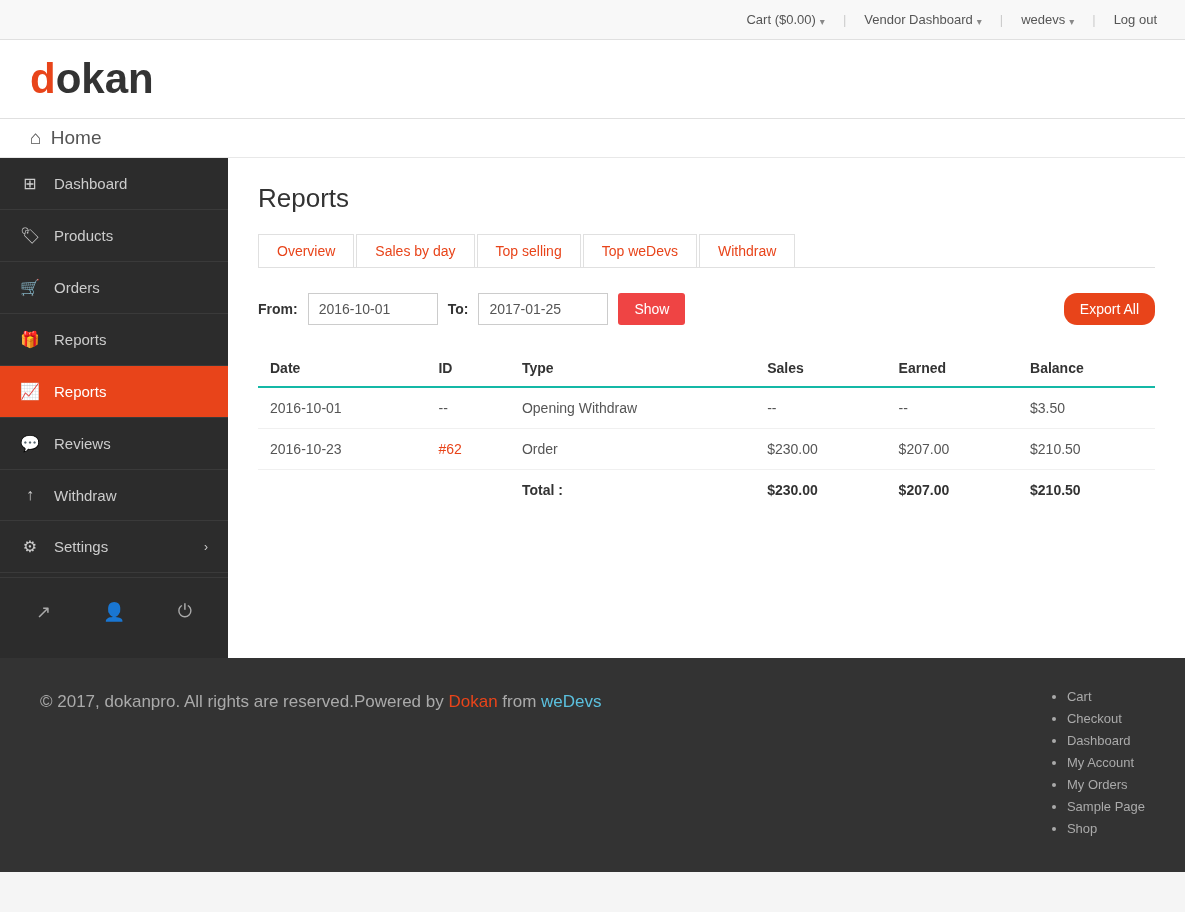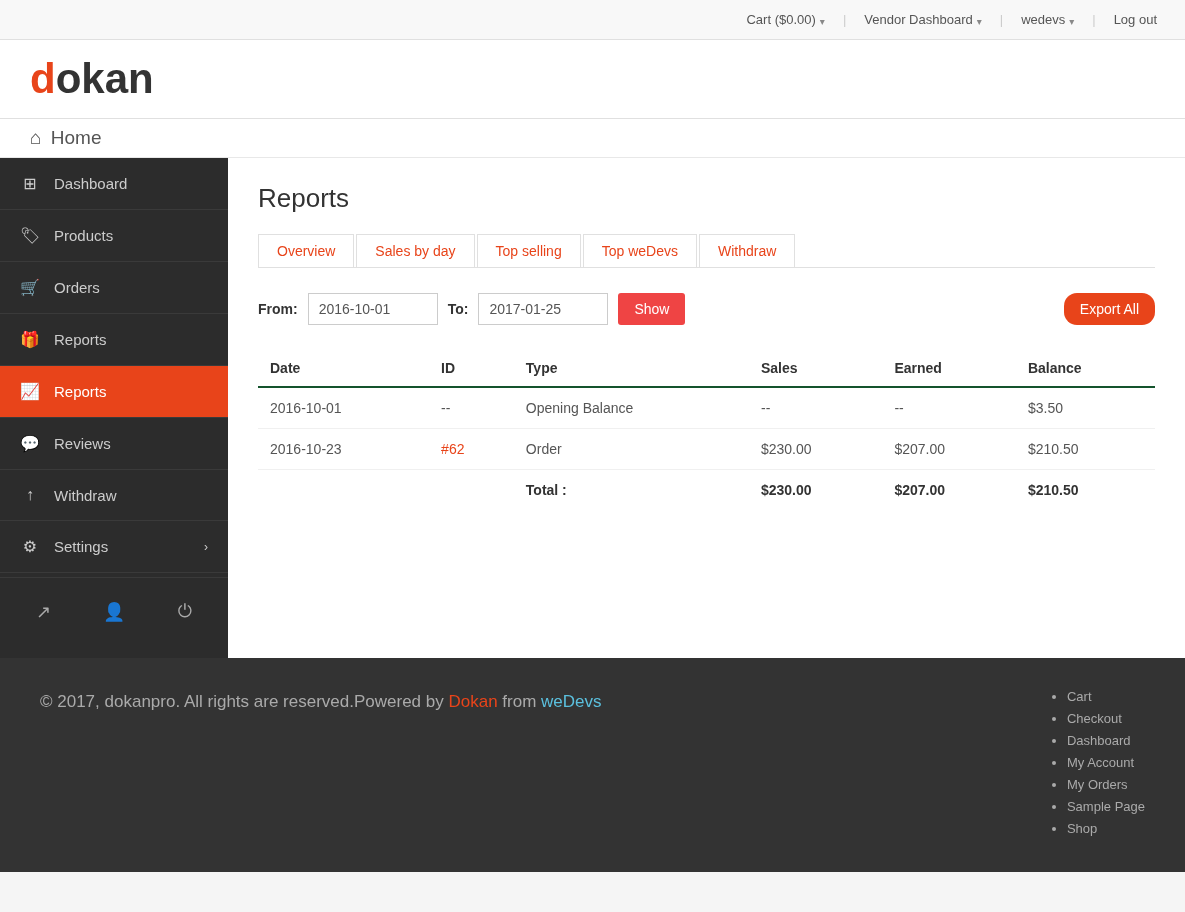--- a/index.html
+++ b/index.html
@@ -166,21 +166,21 @@
     .report-table {
       width: 100%;
       border-collapse: collapse;
     }
     .report-table th {
       text-align: left;
       padding: 10px 12px;
       font-size: 14px;
       font-weight: bold;
       color: #333;
-      border-bottom: 2px solid #14532d;
+      border-bottom: 2px solid #14b8a6;
     }
     .report-table td {
       padding: 12px 12px;
       font-size: 14px;
       color: #555;
       border-bottom: 1px solid #f0f0f0;
     }
     .report-table tr:last-child td { border-bottom: none; }
     .report-table .link { color: #e8441a; text-decoration: none; }
     .report-table .total td { font-weight: bold; color: #333; }
@@ -305,21 +305,21 @@
           <th>Type</th>
           <th>Sales</th>
           <th>Earned</th>
           <th>Balance</th>
         </tr>
       </thead>
       <tbody>
         <tr>
           <td>2016-10-01</td>
           <td>--</td>
-          <td>Opening Balance</td>
+          <td>Opening Withdraw</td>
           <td>--</td>
           <td>--</td>
           <td>$3.50</td>
         </tr>
         <tr>
           <td>2016-10-23</td>
           <td><a href="#" class="link">#62</a></td>
           <td>Order</td>
           <td>$230.00</td>
           <td>$207.00</td>

